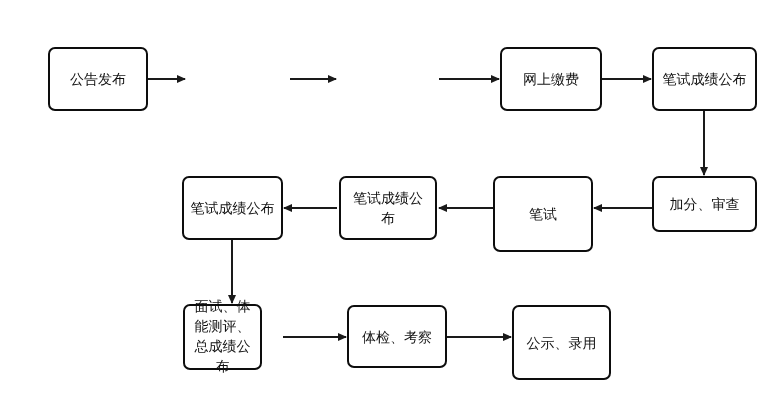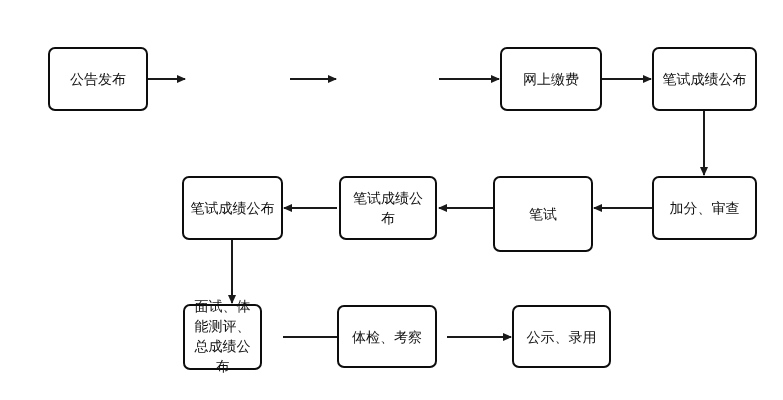--- a/index.html
+++ b/index.html
@@ -38,28 +38,28 @@
     color: #111111;
     word-break: break-all;
   }
   
   .n1  { left: 48px;  top: 47px;  width: 100px; height: 64px; }
   .n2  { left: 186px; top: 47px;  width: 104px; height: 64px; }
   .n3  { left: 337px; top: 47px;  width: 102px; height: 64px; }
   .n4  { left: 500px; top: 47px;  width: 102px; height: 64px; }
   .n5  { left: 652px; top: 47px;  width: 105px; height: 64px; }
   
-  .n6  { left: 652px; top: 176px; width: 105px; height: 64px; }
+  .n6  { left: 652px; top: 176px; width: 105px; height: 56px; }
   .n7  { left: 493px; top: 176px; width: 100px; height: 76px; }
   .n8  { left: 339px; top: 176px; width: 98px; height: 64px; }
   .n9  { left: 182px; top: 176px; width: 101px; height: 64px; }
   
   .n10 { left: 183px; top: 304px; width: 79px; height: 66px; font-family: Liberation Serif, serif; }
-  .n11 { left: 337px; top: 305px; width: 100px; height: 63px; }
-  .n12 { left: 512px; top: 305px; width: 99px;  height: 63px; }
+  .n11 { left: 347px; top: 305px; width: 100px; height: 63px; }
+  .n12 { left: 512px; top: 305px; width: 99px;  height: 75px; }
 </style>
 </head>
 <body>
 
 <div class="canvas">
 
   <svg class="arrows" viewBox="0 0 783 400" xmlns="http://www.w3.org/2000/svg">
     <defs>
       <marker id="ah" markerWidth="9" markerHeight="8" refX="8" refY="4" orient="auto" markerUnits="userSpaceOnUse">
         <path d="M0,0 L9,4 L0,8 Z" fill="#1a1a1a"></path>

